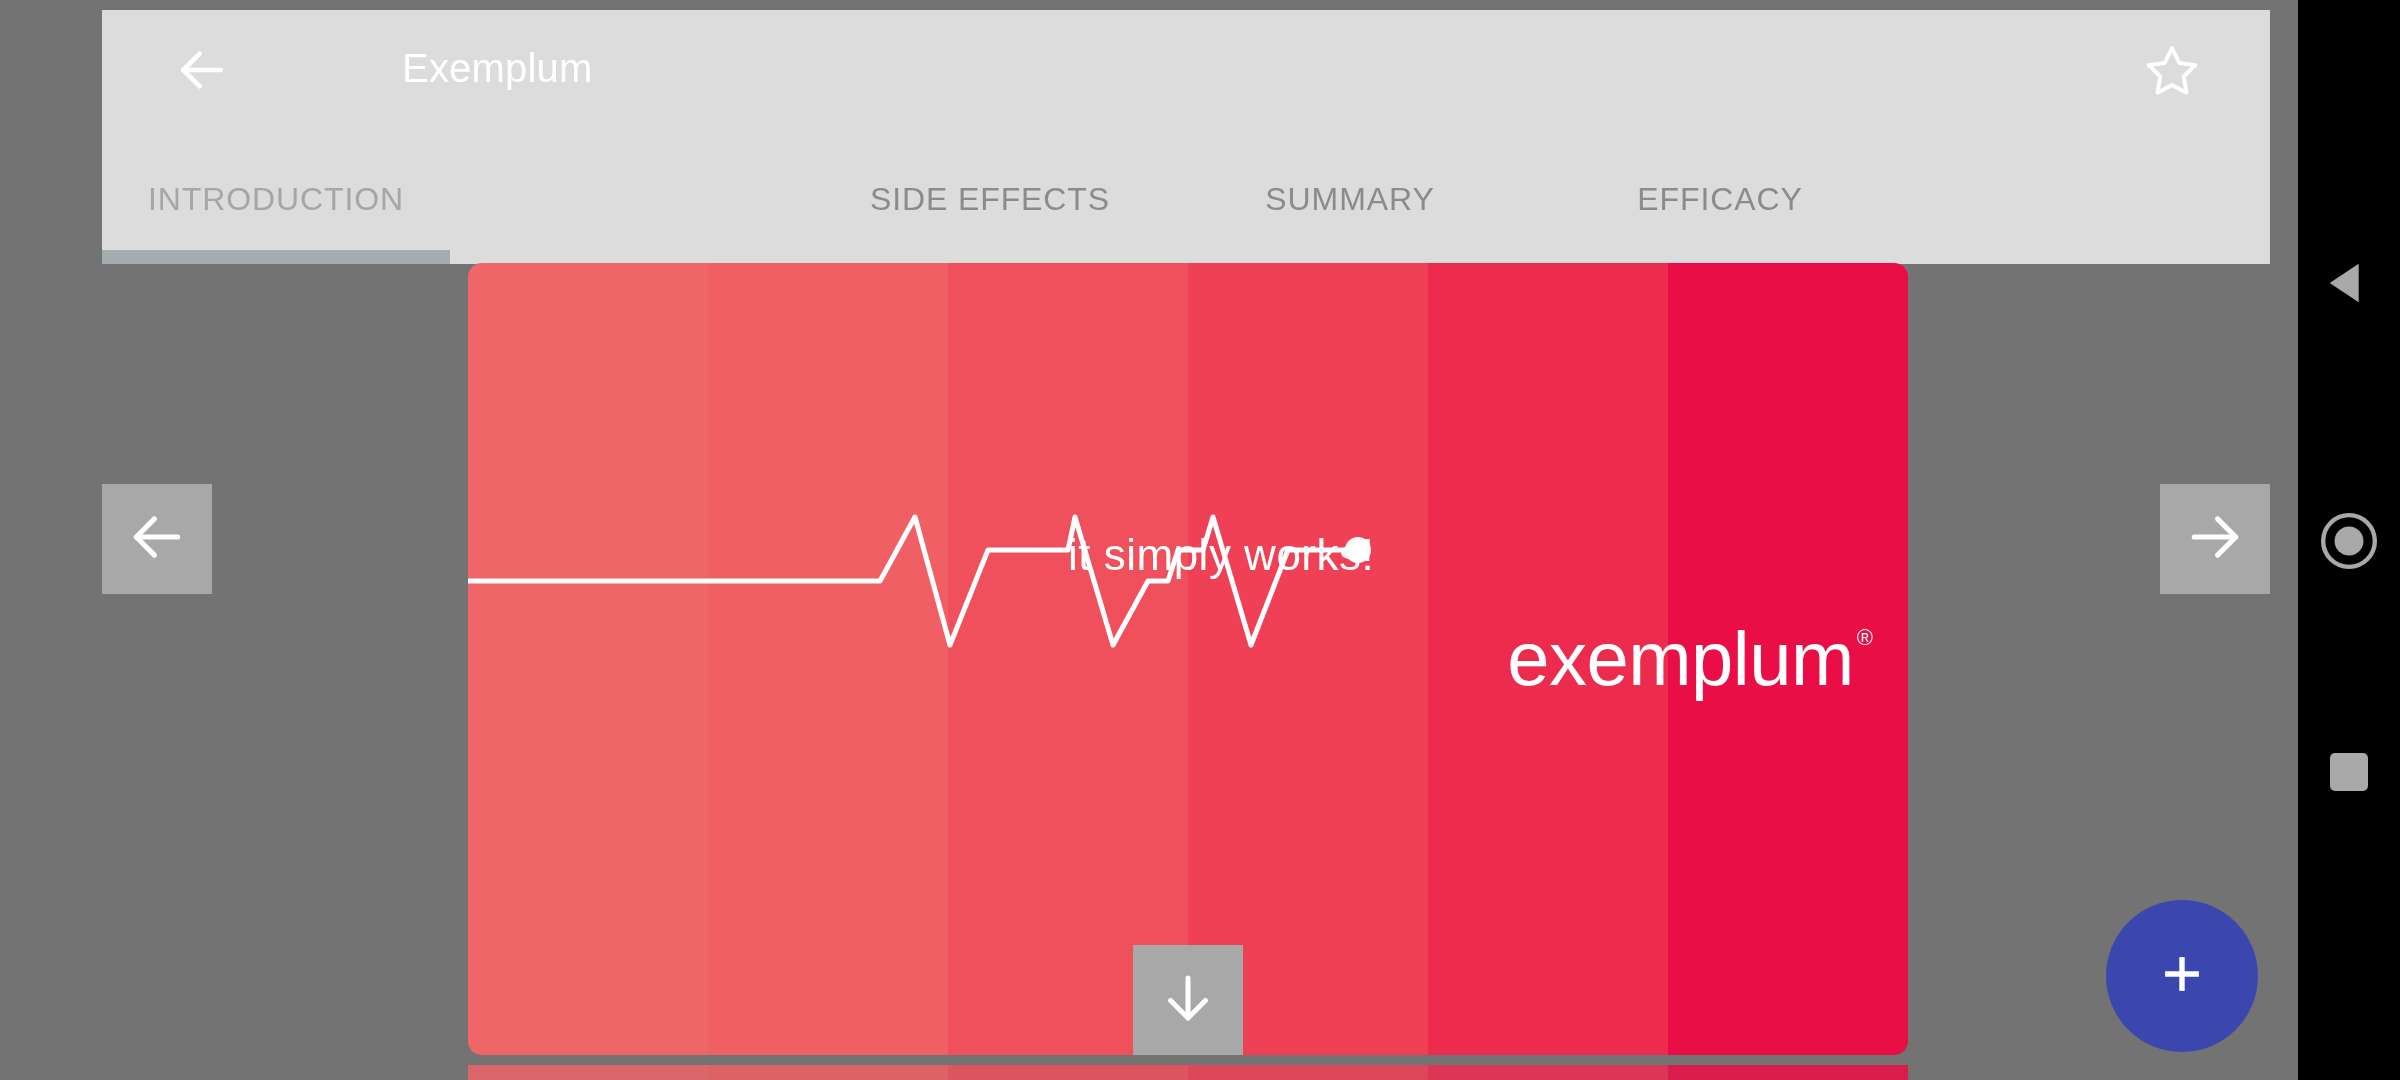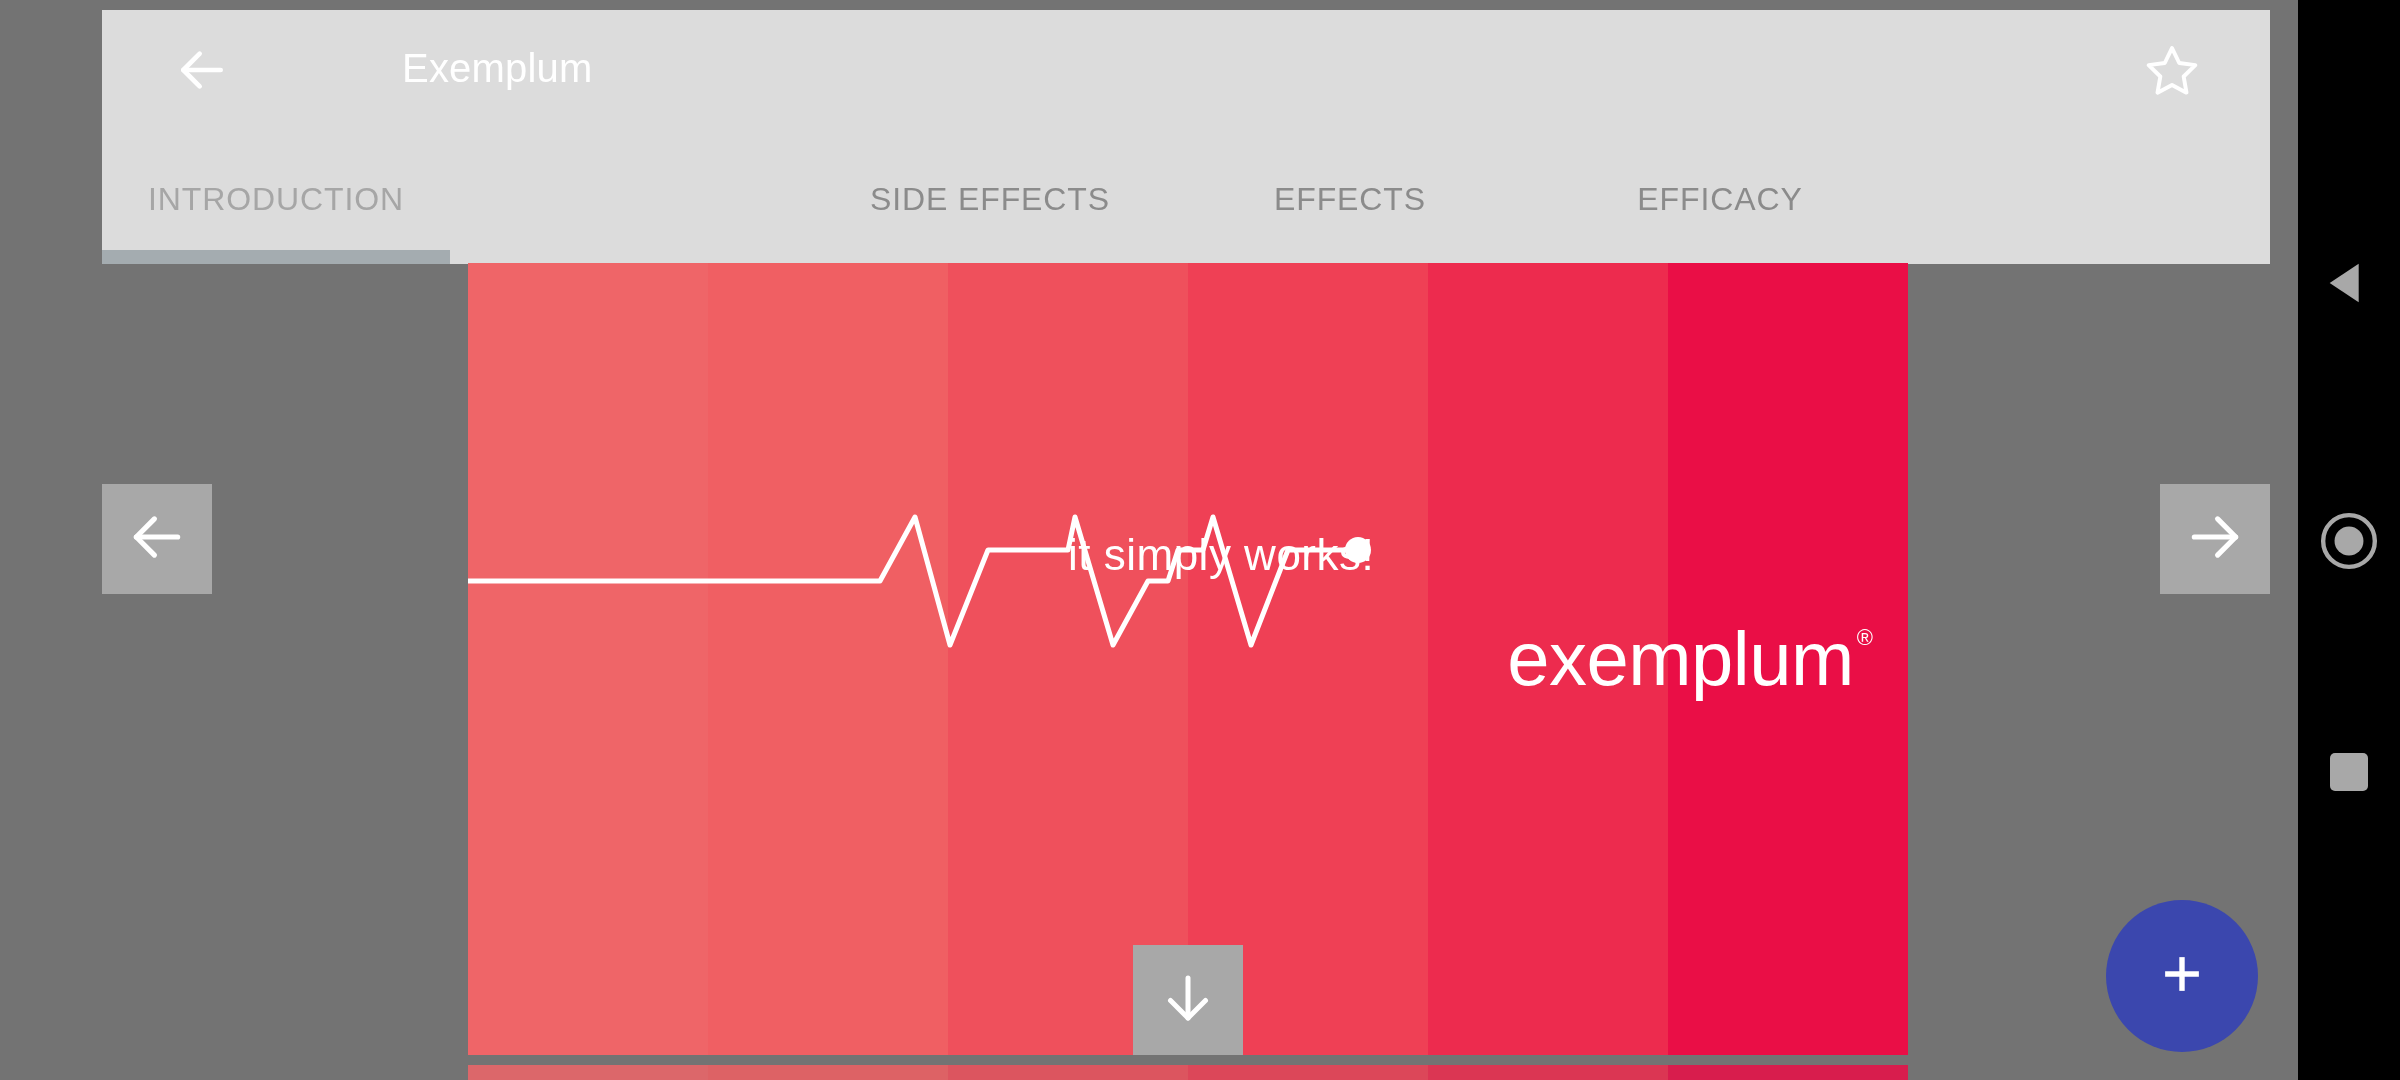--- a/index.html
+++ b/index.html
@@ -111,20 +111,21 @@
   }
 
   
   #slide-area {
     position: absolute;
     left: 468px;
     top: 263px;
     width: 1440px;
     height: 792px;
     overflow: hidden;
+    border-radius: 14px;
   }
   #slide {
     position: absolute;
     inset: 0;
     display: flex;
   }
   .band {
     height: 100%;
     flex: 1 1 0;
   }
@@ -282,21 +283,21 @@
         <span class="tab-indicator"></span>
       </div>
       <div class="tab" style="width:360px;">
         <span class="tab-indicator"></span>
       </div>
       <div class="tab" style="width:360px;">
         <span class="tab-label">SIDE EFFECTS</span>
         <span class="tab-indicator"></span>
       </div>
       <div class="tab" style="width:360px;">
-        <span class="tab-label">EFFECTS</span>
+        <span class="tab-label">SUMMARY</span>
         <span class="tab-indicator"></span>
       </div>
       <div class="tab" style="width:380px;">
         <span class="tab-label">EFFICACY</span>
         <span class="tab-indicator"></span>
       </div>
     </div>
   </div>
 
   <div id="slide-area">

